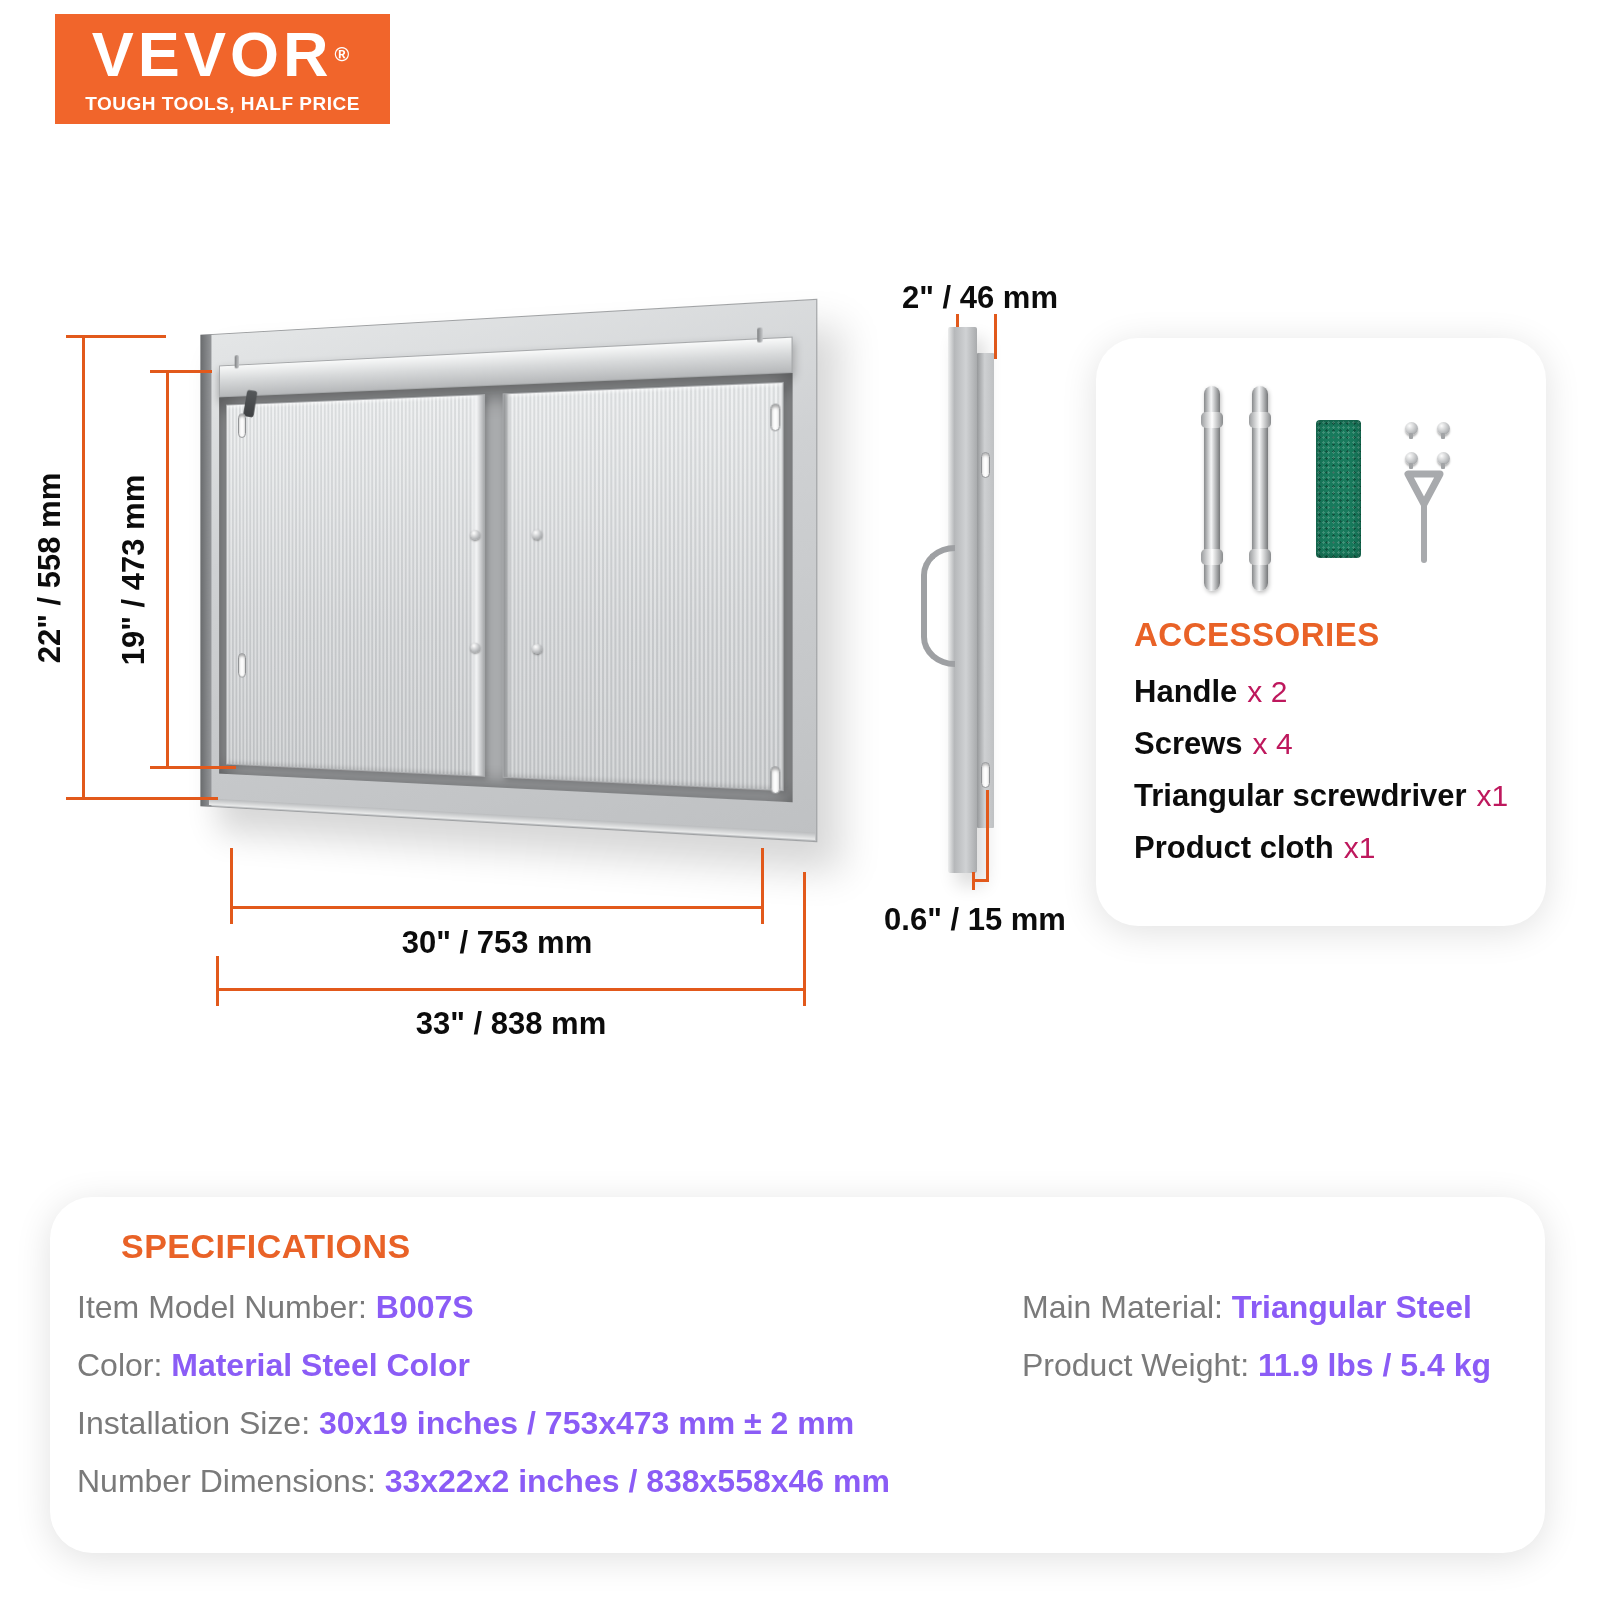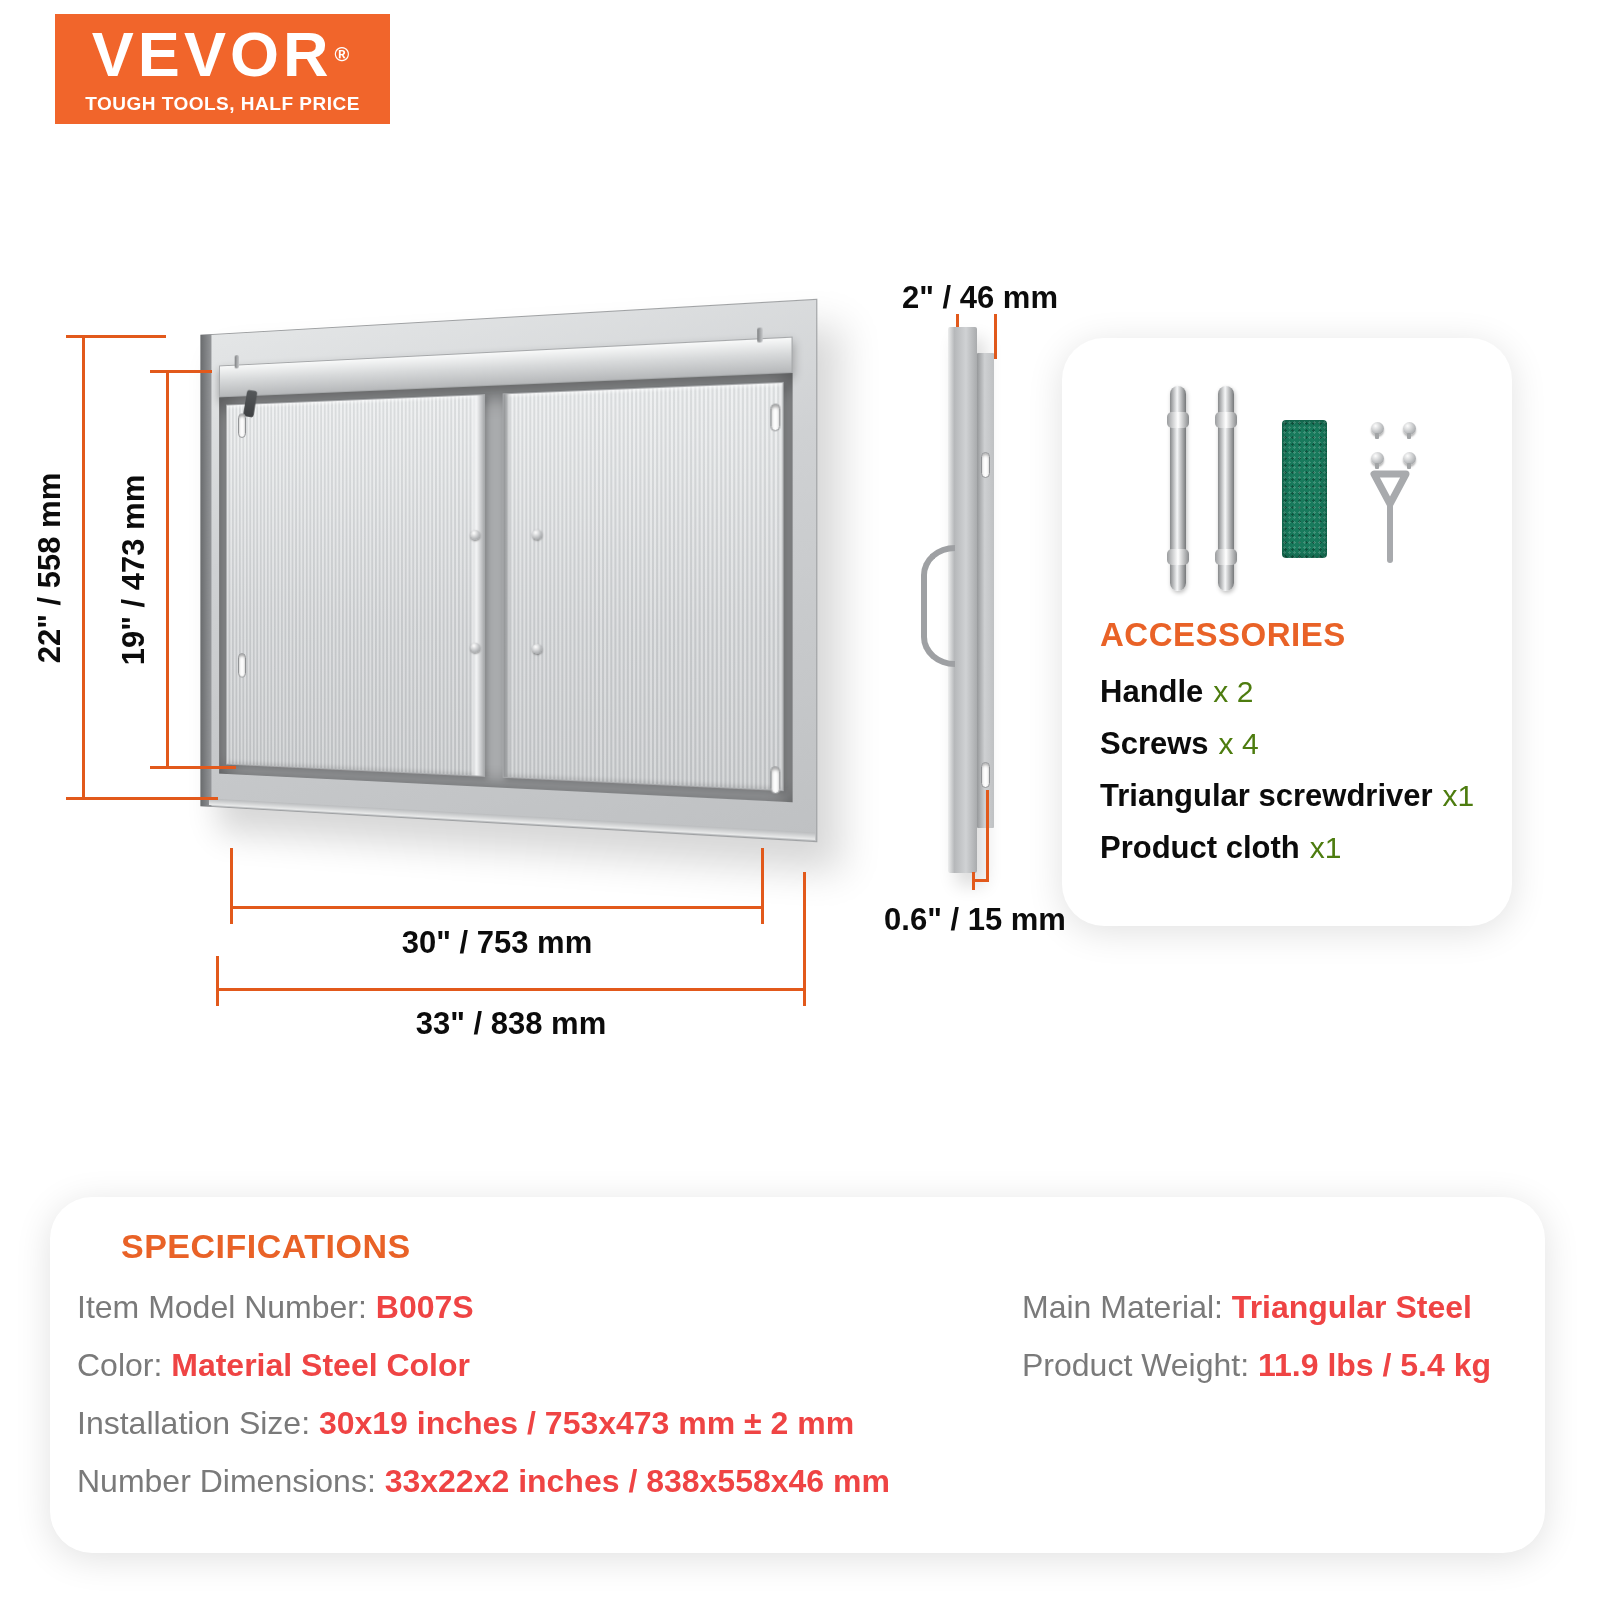--- a/index.html
+++ b/index.html
@@ -125,24 +125,24 @@
     position:absolute;left:981px;width:9px;height:26px;border-radius:5px;
     background:#ffffff;border:1px solid #8f9194;
     box-shadow:inset 0 2px 3px rgba(0,0,0,.3);
   }
 
   
   .card{
     position:absolute;background:#fff;border-radius:42px;
     box-shadow:0 6px 36px rgba(0,0,0,.12);
   }
-  .acc-card{left:1062px;top:338px;width:450px;height:588px;}
+  .acc-card{left:1096px;top:338px;width:450px;height:588px;}
   .acc-title{position:absolute;left:38px;top:278px;font-size:33px;font-weight:bold;color:var(--orange-heading);letter-spacing:.5px;}
   .acc-row{position:absolute;left:38px;font-size:31px;font-weight:bold;color:#0c0c0c;white-space:nowrap;}
-  .acc-qty{font-weight:normal;color:#4d7c0f;font-size:30px;margin-left:10px;text-align:center;}
+  .acc-qty{font-weight:normal;color:#be185d;font-size:30px;margin-left:10px;text-align:center;}
 
   
   .handle-icon{
     position:absolute;width:16px;height:205px;border-radius:8px;
     background:linear-gradient(90deg,#87898b,#f5f6f7 45%,#76787a);
     box-shadow:1px 2px 4px rgba(0,0,0,.25);
   }
   .handle-icon::before,.handle-icon::after{
     content:"";position:absolute;left:-3px;width:22px;height:16px;border-radius:5px;
     background:linear-gradient(90deg,#9b9d9f,#ffffff 50%,#8a8c8e);
@@ -167,21 +167,21 @@
     content:"";position:absolute;left:4px;top:11px;width:4px;height:6px;
     background:#a2a4a6;border-radius:1px;
   }
   .driver-icon{position:absolute;left:306px;top:128px;}
 
   
   .spec-card{left:50px;top:1197px;width:1495px;height:356px;}
   .spec-title{position:absolute;left:27px;top:30px;font-size:34px;font-weight:bold;color:var(--orange-heading);letter-spacing:.5px;margin-left:44px;}
   .spec-row{position:absolute;font-size:32px;white-space:nowrap;}
   .spec-label{color:#7a7a7a;}
-  .spec-value{color:#ef4444;font-weight:bold;}
+  .spec-value{color:#8b5cf6;font-weight:bold;}
 </style>
 </head>
 <body>
 
 <div class="abs logo">
   <div class="logo-word">
     <span>VEVOR</span>
       <span class="logo-reg">®</span>
   </div>
   <div class="logo-tagline">TOUGH TOOLS, HALF PRICE</div>

